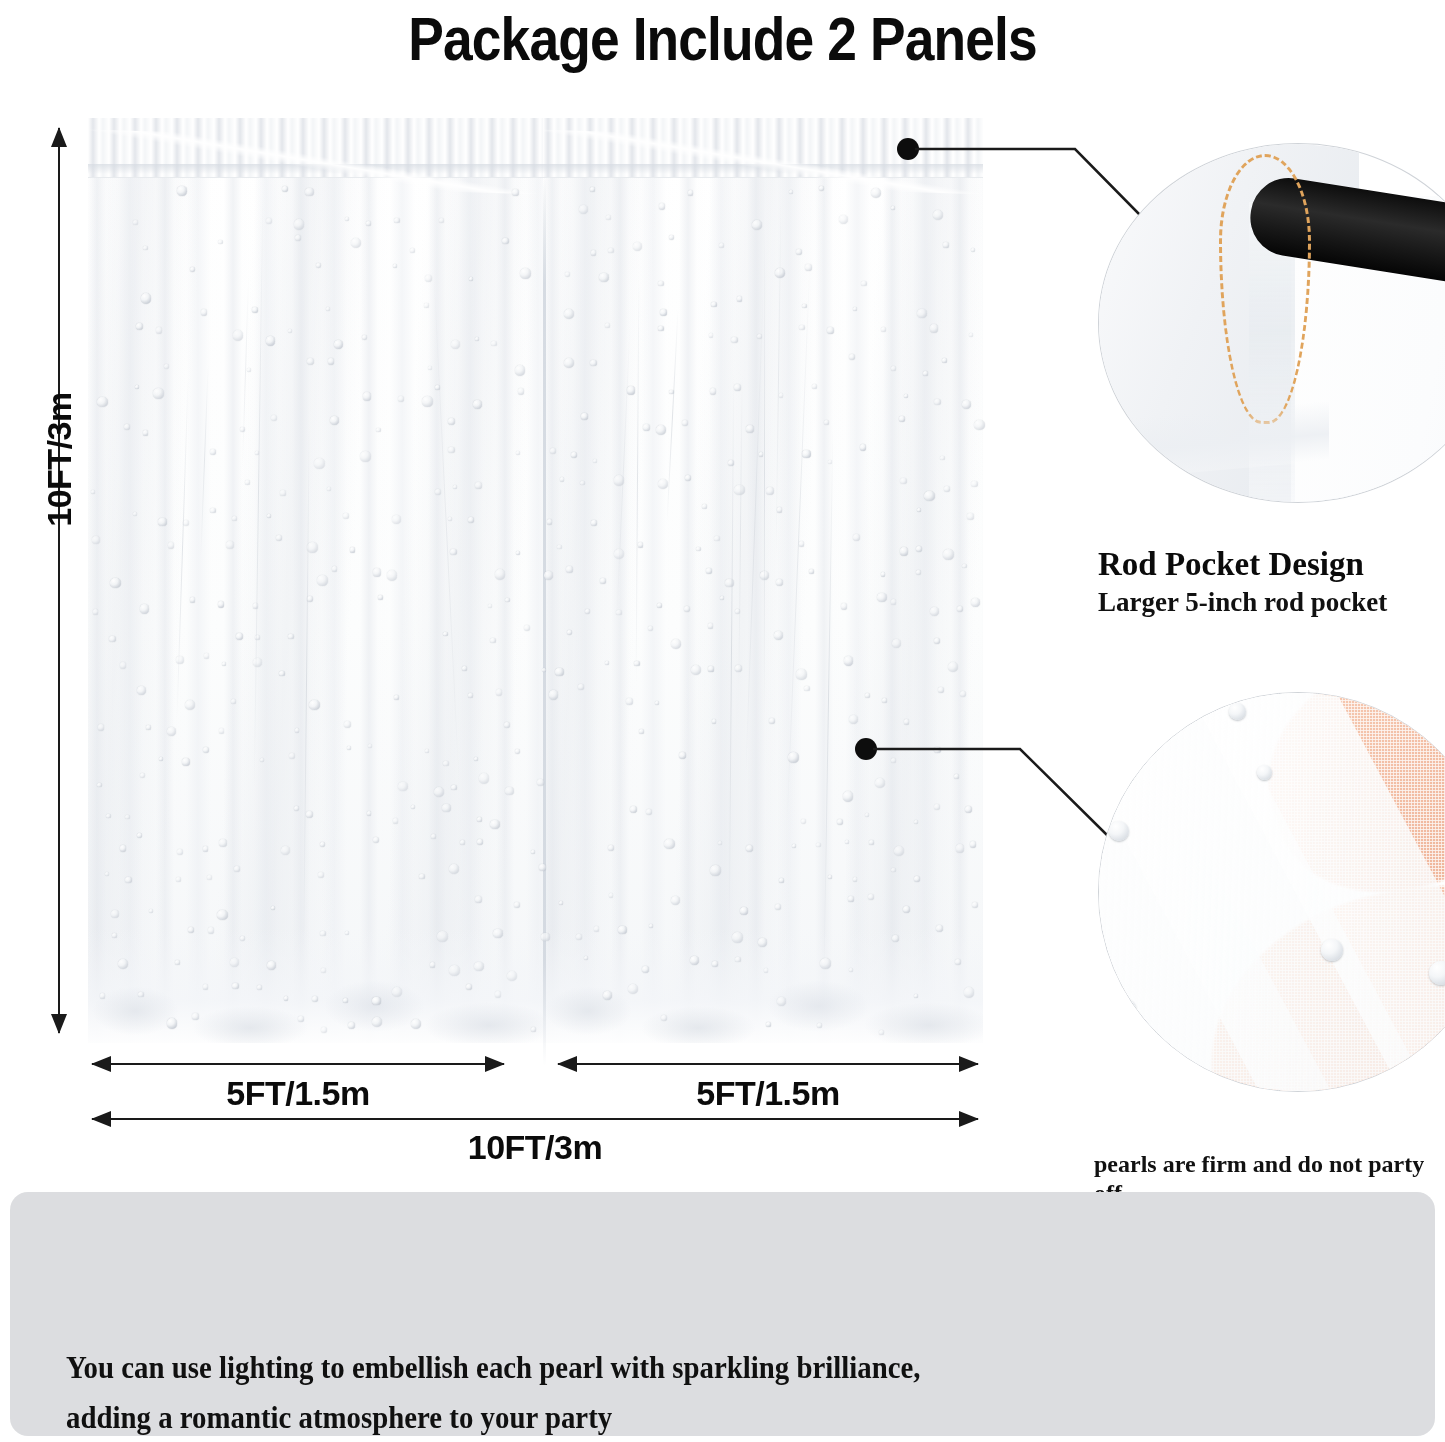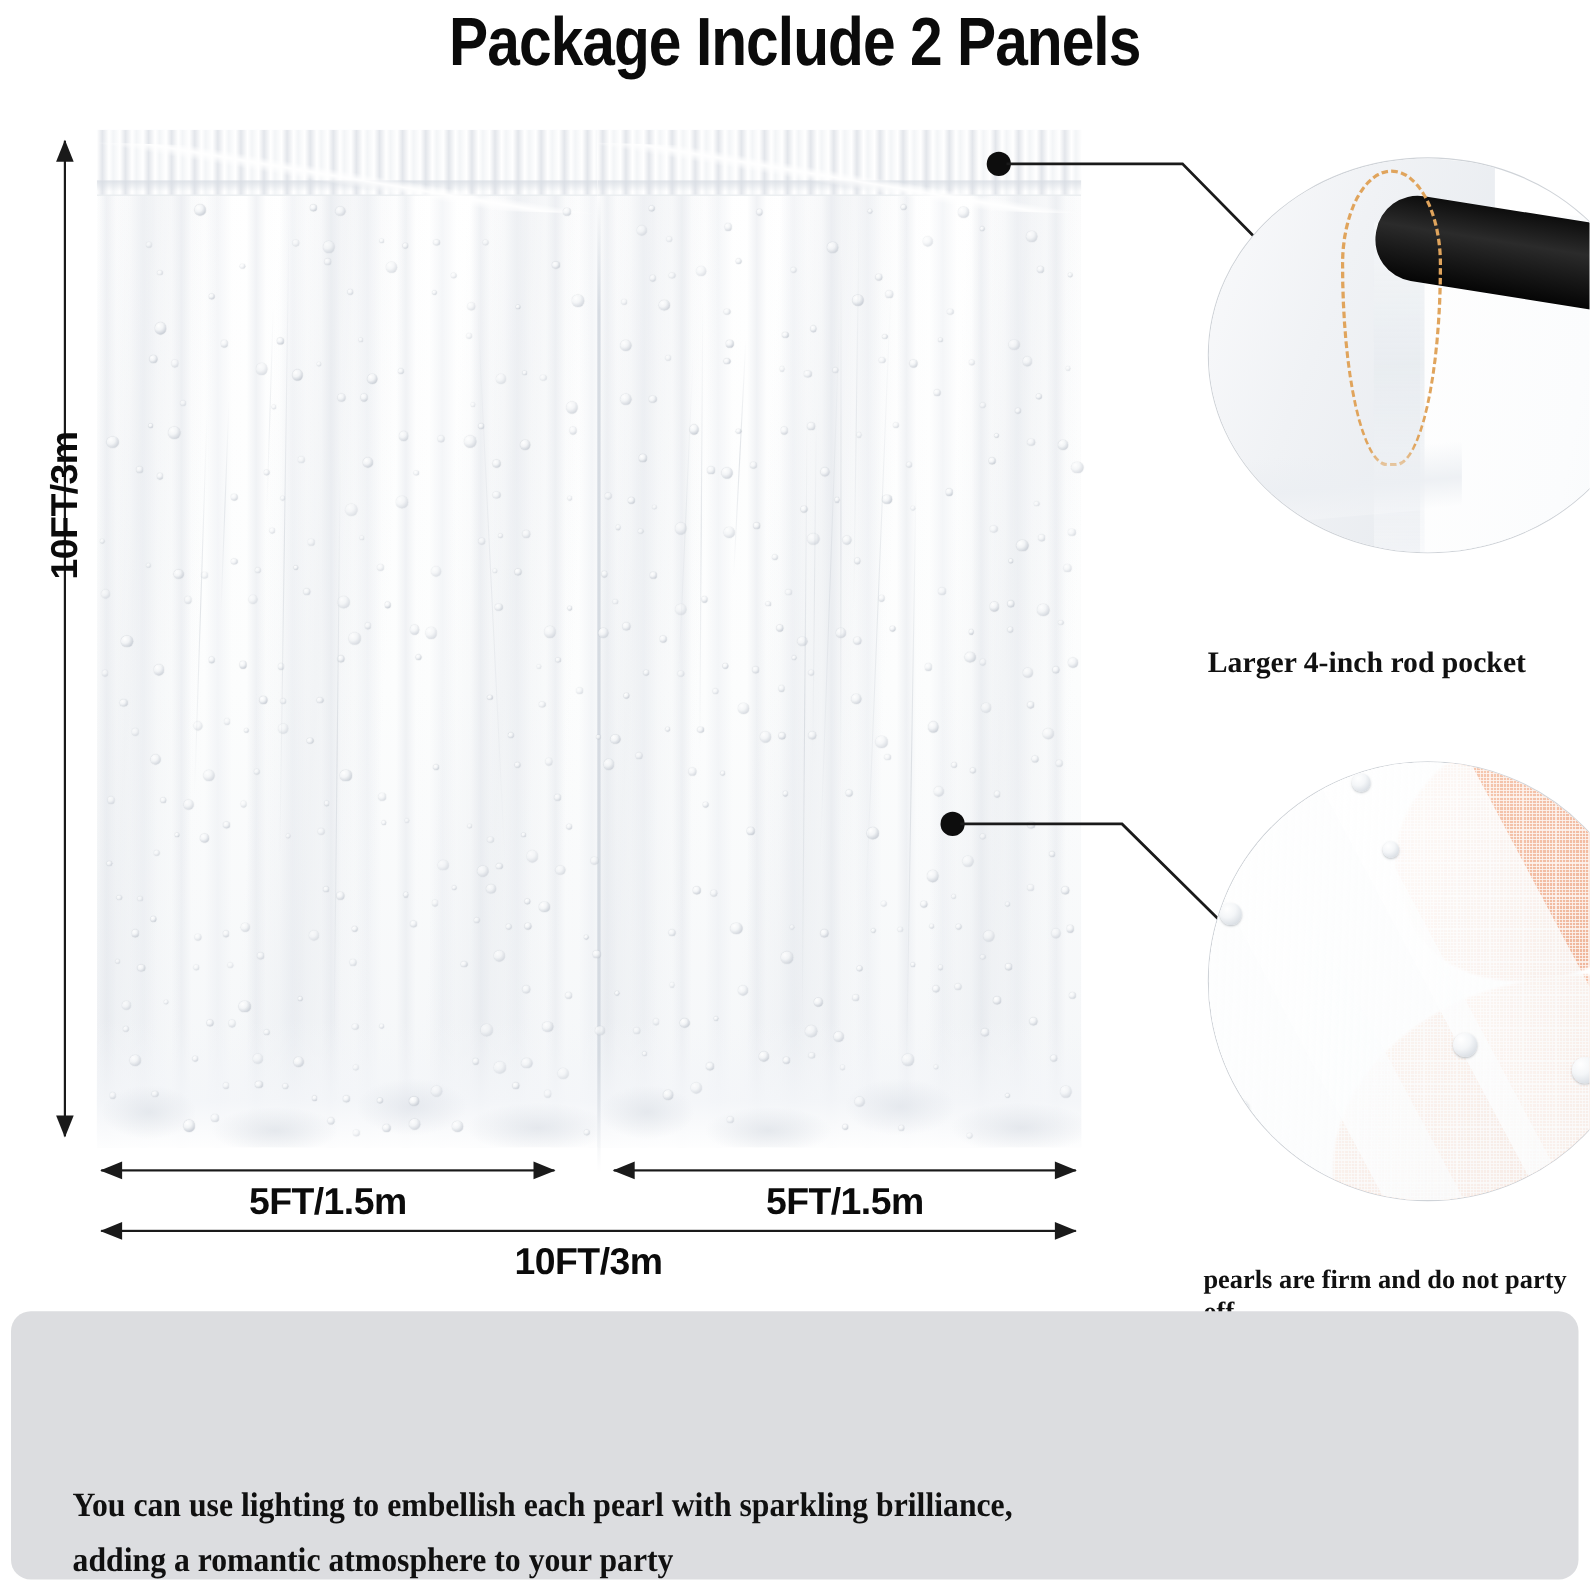--- a/index.html
+++ b/index.html
@@ -917,22 +917,23 @@
     <div class="craft-sheer" style="left:70px;  top:-60px; width:150px; height:540px;"></div>
     <div class="craft-sheer" style="left:200px; top:-90px; width:130px; height:560px;"></div>
     <div class="craft-pearl" style="left:10px;  top:128px; width:20px; height:20px;"></div>
     <div class="craft-pearl" style="left:130px; top:10px;  width:17px; height:17px;"></div>
     <div class="craft-pearl" style="left:158px; top:72px;  width:15px; height:15px;"></div>
     <div class="craft-pearl" style="left:222px; top:246px; width:22px; height:22px;"></div>
     <div class="craft-pearl" style="left:330px; top:268px; width:24px; height:24px;"></div>
     <div class="craft-pearl" style="left:18px;  top:306px; width:19px; height:19px;"></div>
   </div>
 
+  <div class="feature-title" id="rod-title">Rod Pocket Design</div>
   <div class="feature-sub" id="rod-sub">
-    <div>Larger 4-inch rod pocket</div>
+    <div>Larger 5-inch rod pocket</div>
   </div>
 
   <div class="feature-sub" id="craft-sub">
     <div>pearls are firm and do not party off</div>
   </div>
 
   <div id="bottom-panel"></div>
 
 
   <div id="footer-text">

